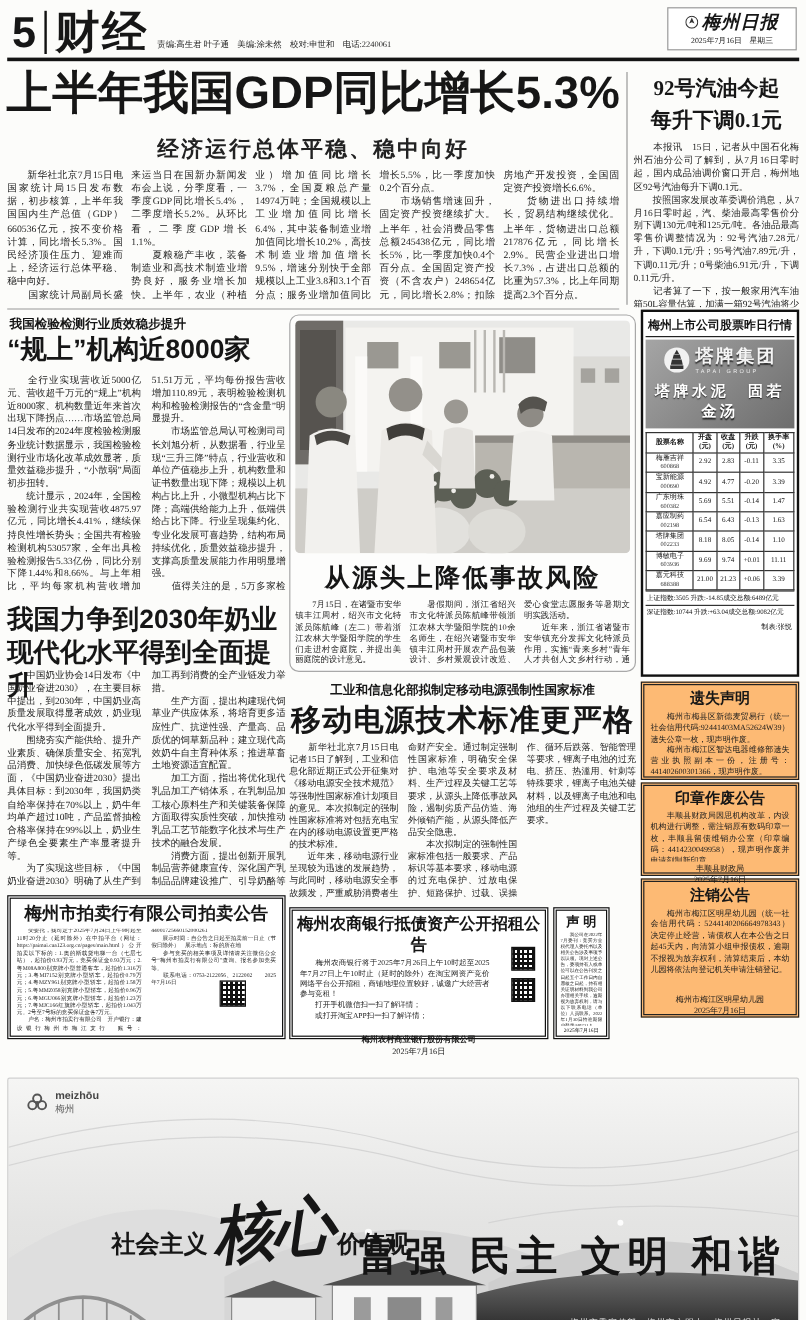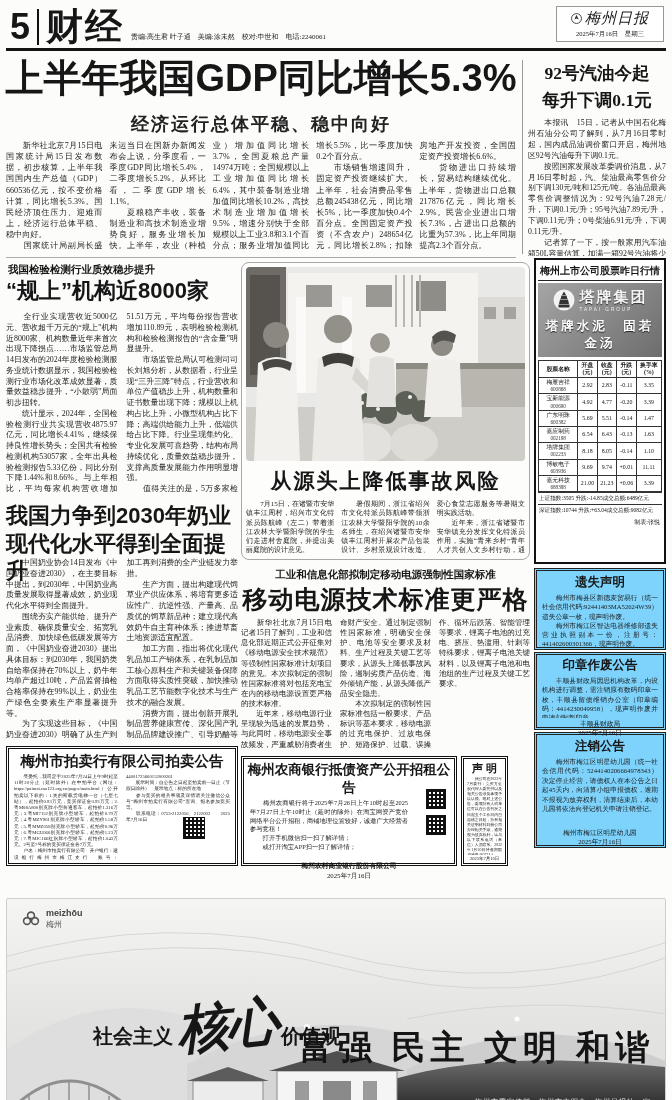--- a/index.html
+++ b/index.html
@@ -8,34 +8,34 @@
   .abs{position:absolute;}
   .sans{font-family:"Liberation Sans","DejaVu Sans",sans-serif;}
   .jt{text-align:justify;white-space:pre-line;overflow:hidden;color:#1c1c1c;}
   .ctr{text-align:center;}
   
   .pgnum{font-size:36px;font-weight:900;line-height:1;}
   .secname{font-size:37px;font-weight:900;line-height:1;letter-spacing:2px;}
   .vbar{width:2px;background:#111;}
   .credits{font-size:7px;color:#222;white-space:nowrap;}
   .masthead{border:1px solid #999;padding:2px 5px;text-align:center;background:#fff;}
-  .mh-name{font-size:15px;font-weight:400;font-style:italic;letter-spacing:1px;}
+  .mh-name{font-size:15px;font-weight:700;font-style:italic;letter-spacing:1px;}
   .mh-date{font-size:6.5px;margin-top:2px;}
   .rule{background:#141414;}
   
   .lead-hl{font-size:38px;font-weight:900;line-height:1.1;letter-spacing:0px;}
   .lead-sub{font-size:18px;font-weight:700;color:#222;letter-spacing:2px;}
   .fuel-hl{font-size:17.5px;font-weight:900;line-height:1.55;white-space:pre-line;}
   .kicker{font-size:10.5px;font-weight:700;}
   .hl-lg{font-size:22px;font-weight:900;line-height:1.25;}
   .hl-md{font-size:25px;font-weight:900;letter-spacing:1px;}
   .photo-hl{font-size:21px;font-weight:900;letter-spacing:2px;}
   
   .nbox{background:#fff;border:3px double #111;box-sizing:border-box;}
-  .sbox{background:#7dd3fc;border:3px double #222;box-sizing:border-box;}
+  .sbox{background:#fdba74;border:3px double #222;box-sizing:border-box;}
   .nb-title{font-weight:900;text-align:center;}
   .sig{text-align:center;font-size:6.8px;white-space:pre-line;}
   .qr{background:
       repeating-linear-gradient(0deg,#111 0 2px,transparent 2px 4px),
       repeating-linear-gradient(90deg,#111 0 2px,#fff 2px 4px);
       border:1px solid #111;}
   
   .pcard{border:1px solid #a8a8a8;border-radius:8px;background:#fdfdfc;box-sizing:border-box;padding:4px;}
   .pimg{border-radius:4px;overflow:hidden;display:block;}
   

